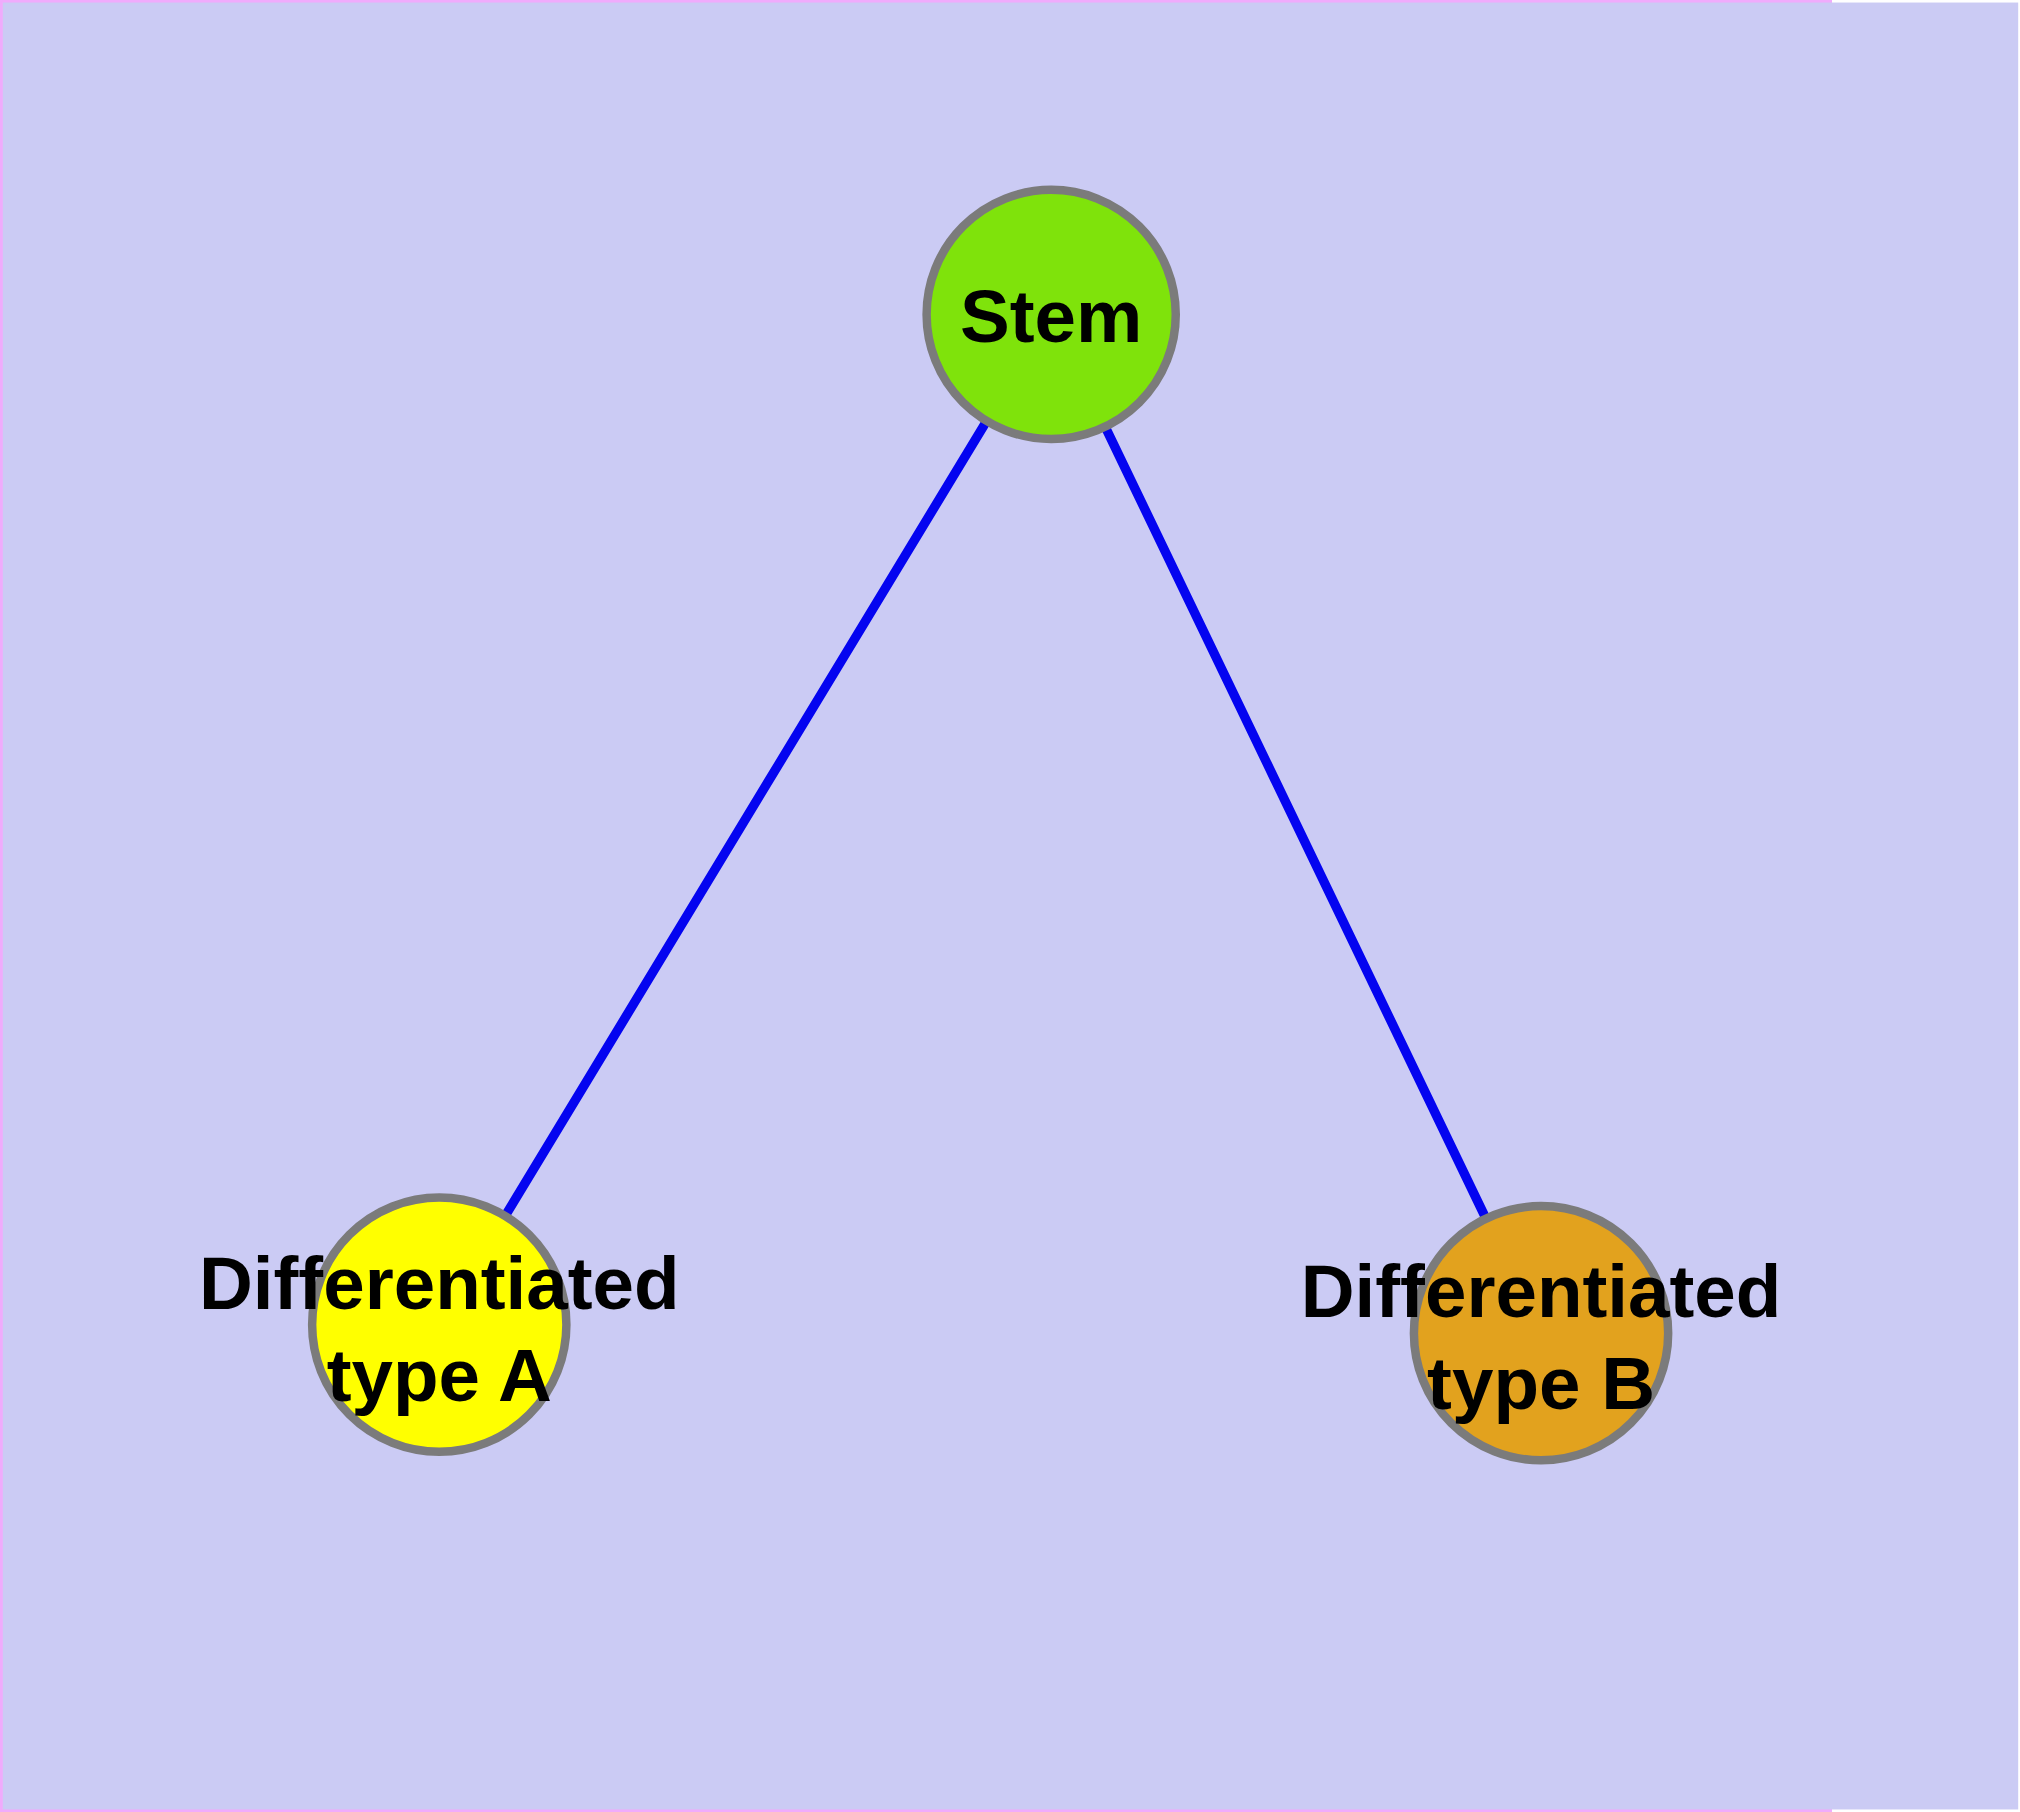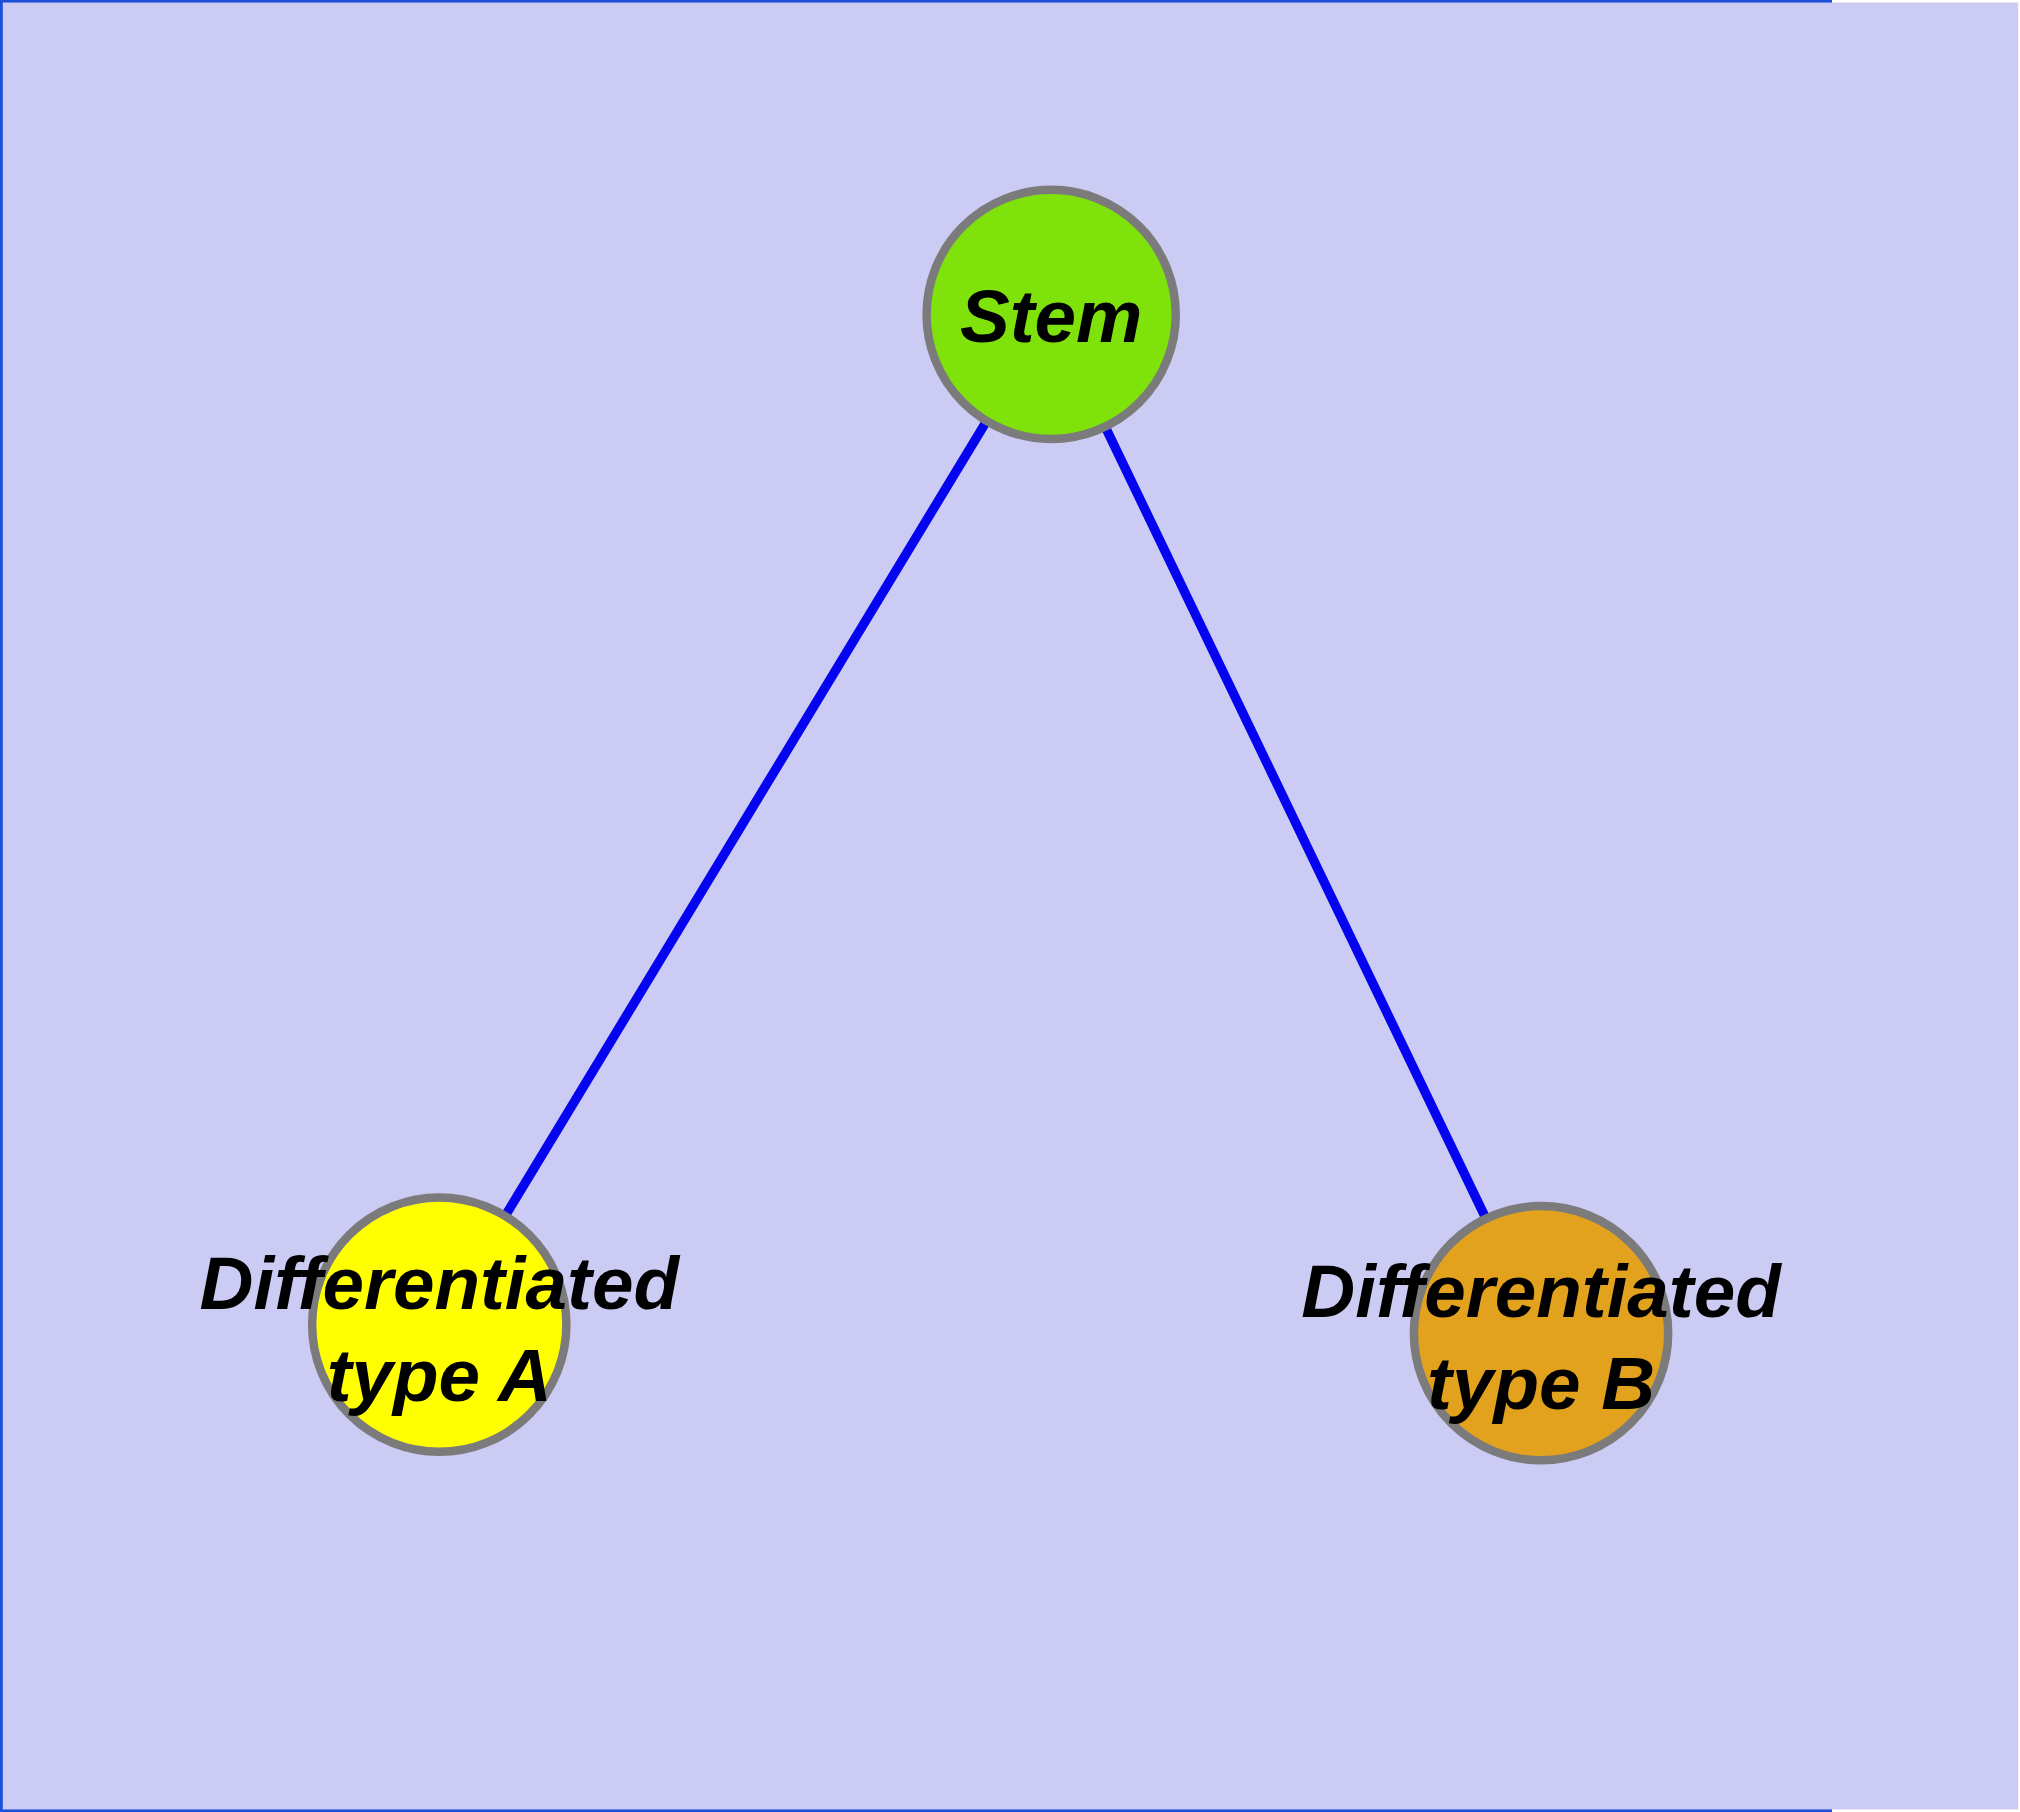--- a/index.html
+++ b/index.html
@@ -7,22 +7,21 @@
     padding: 0;
     background: #ffffff;
     width: 2021px;
     height: 1812px;
     overflow: hidden;
   }
   .stage {
     position: relative;
     width: 1832px;
     height: 1812px;
-    background: #1d4ed8;
-    font-style: italic;
+    background: #f0abfc;
   }
   svg.graph {
     display: block;
     width: 2021px;
     height: 1812px;
   }
   .node-label {
     font-family: "Liberation Sans", "DejaVu Sans", sans-serif;
     font-weight: bold;
     font-size: 88px;

